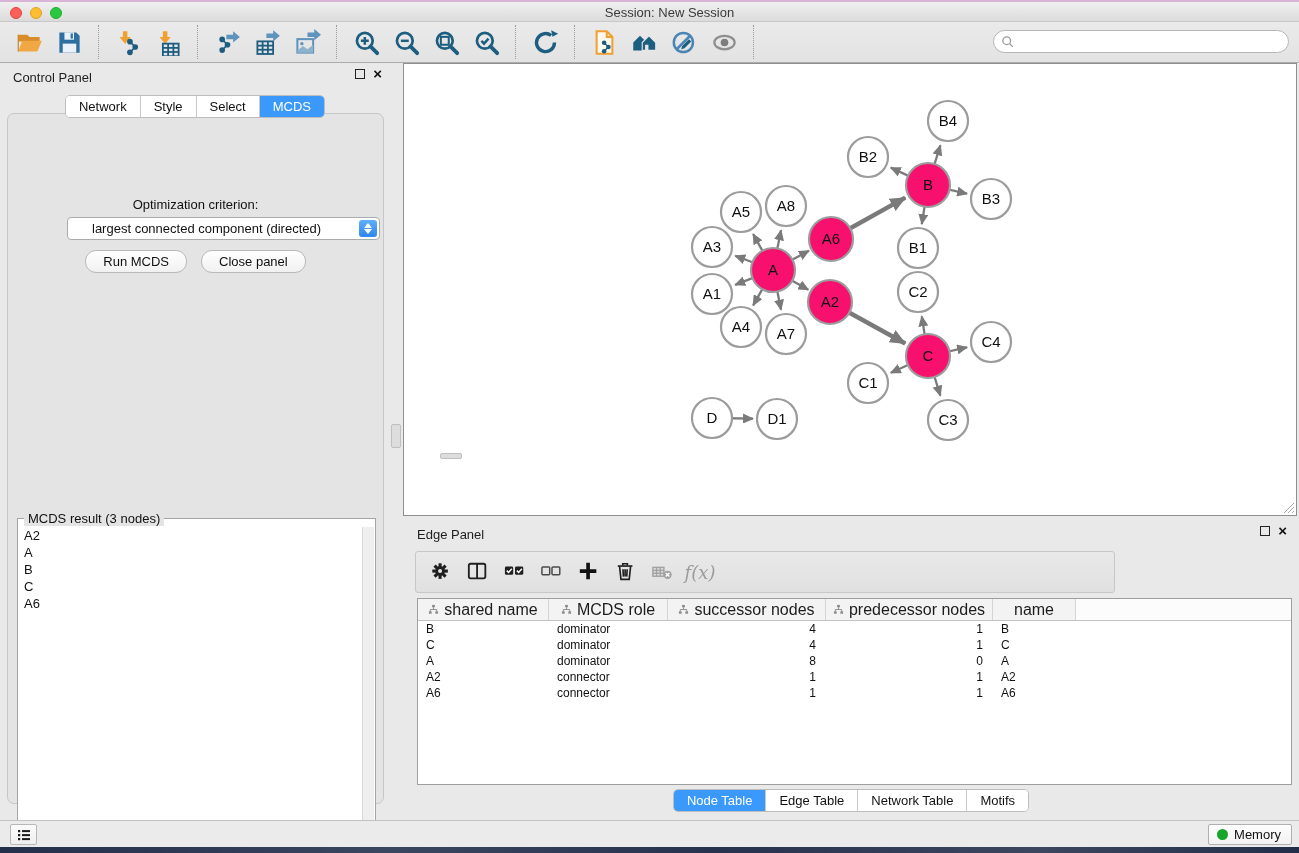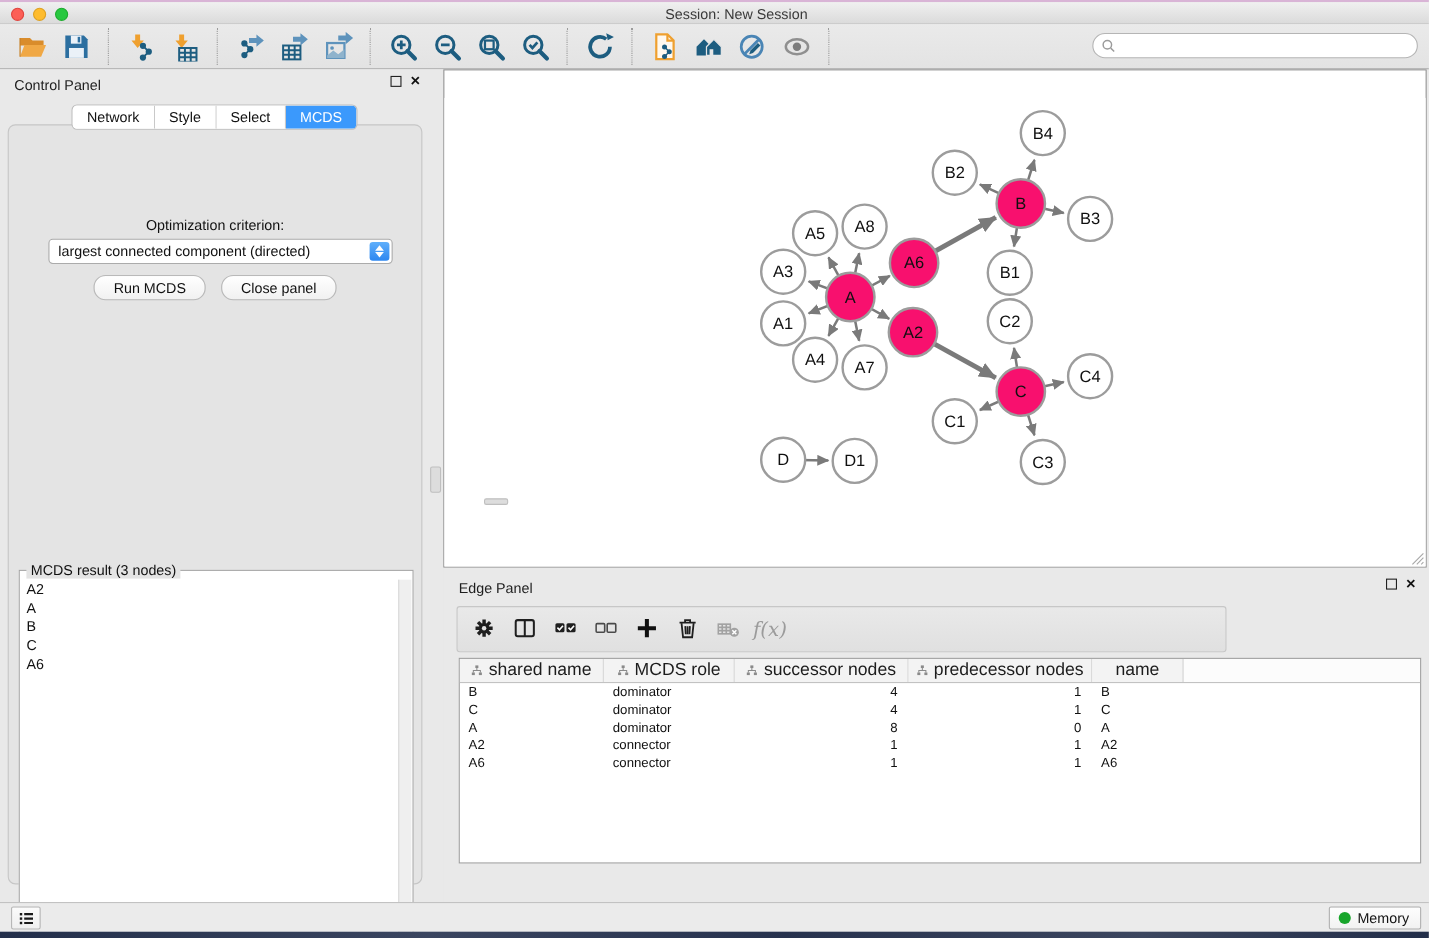--- a/index.html
+++ b/index.html
@@ -42,23 +42,23 @@
   .cp-inner { position:absolute; left:7px; top:50px; width:377px; height:691px;
     background:#E4E4E4; border:1px solid #C6C6C6; border-radius:7px; }
   .cp-tabs { position:absolute; left:0; top:32px; width:100%; display:flex; justify-content:center; z-index:3; }
   .seg { display:flex; border:1px solid #BDBDBD; border-radius:5px; overflow:hidden; background:#fff; }
   .seg .tab { padding:3px 13px; font-size:13px; color:#111; background:#fff;
     border-right:1px solid #C9C9C9; cursor:default; }
   .seg .tab:last-child { border-right:none; }
   .seg .tab.active { background:#3B99FC; color:#fff; }
 
   .opt-label { position:absolute; left:0; top:83px; width:100%; text-align:center; font-size:13px; color:#111; }
-  .combo { position:absolute; left:36px; top:103px; width:313px; height:23px; background:#fff;
+  .combo { position:absolute; left:59px; top:103px; width:313px; height:23px; background:#fff;
     border:1px solid #ABABAB; border-radius:4px; font-size:13px; color:#111;
-    display:flex; align-items:center; padding-left:8px; }
+    display:flex; align-items:center; padding-left:24px; }
   .combo .stepper { position:absolute; right:2px; top:2px; width:18px; height:17px;
     background:linear-gradient(#5FAFFB,#2E87F0); border-radius:3px;
     display:flex; flex-direction:column; align-items:center; justify-content:center; gap:1px; }
   .stepper .up { width:0; height:0; border-left:4px solid transparent; border-right:4px solid transparent; border-bottom:5px solid #fff; }
   .stepper .dn { width:0; height:0; border-left:4px solid transparent; border-right:4px solid transparent; border-top:5px solid #fff; }
   .btn-row { position:absolute; left:0; top:136px; width:100%; display:flex; justify-content:center; gap:14px; }
   .pushbtn { height:23px; padding:0 17px; font-size:13px; color:#111;
     background:linear-gradient(#FFFFFF,#F1F1F1); border:1px solid #B9B9B9; border-radius:11px; }
 
   .result-group { position:absolute; left:9px; top:404px; width:359px; height:340px;
@@ -631,20 +631,28 @@
         </div>
         <div class="trow">
           <div class="td l" style="width: 131px;">A6</div>
           <div class="td l" style="width: 119px;">connector</div>
           <div class="td r" style="width: 158px;">1</div>
           <div class="td r" style="width: 167px;">1</div>
           <div class="td l" style="width: 83px;">A6</div>
         </div>
       </div>
   </div>
+  <div class="tp-tabs" id="tp-tabs">
+      <div class="seg">
+        <div class="tab active">Node Table</div>
+        <div class="tab">Edge Table</div>
+        <div class="tab">Network Table</div>
+        <div class="tab">Motifs</div>
+      </div>
+    </div>
 </div>
 
 <div class="status-bar">
   <div class="list-btn">
     <svg width="16" height="14" viewBox="0 0 16 14">
       <rect x="2" y="2" width="2.2" height="2.2" fill="#1A1A1A"></rect>
         <line x1="6" y1="3.1" x2="14" y2="3.1" stroke="#1A1A1A" stroke-width="2"></line>
       <rect x="2" y="6" width="2.2" height="2.2" fill="#1A1A1A"></rect>
         <line x1="6" y1="7.1" x2="14" y2="7.1" stroke="#1A1A1A" stroke-width="2"></line>
       <rect x="2" y="10" width="2.2" height="2.2" fill="#1A1A1A"></rect>

